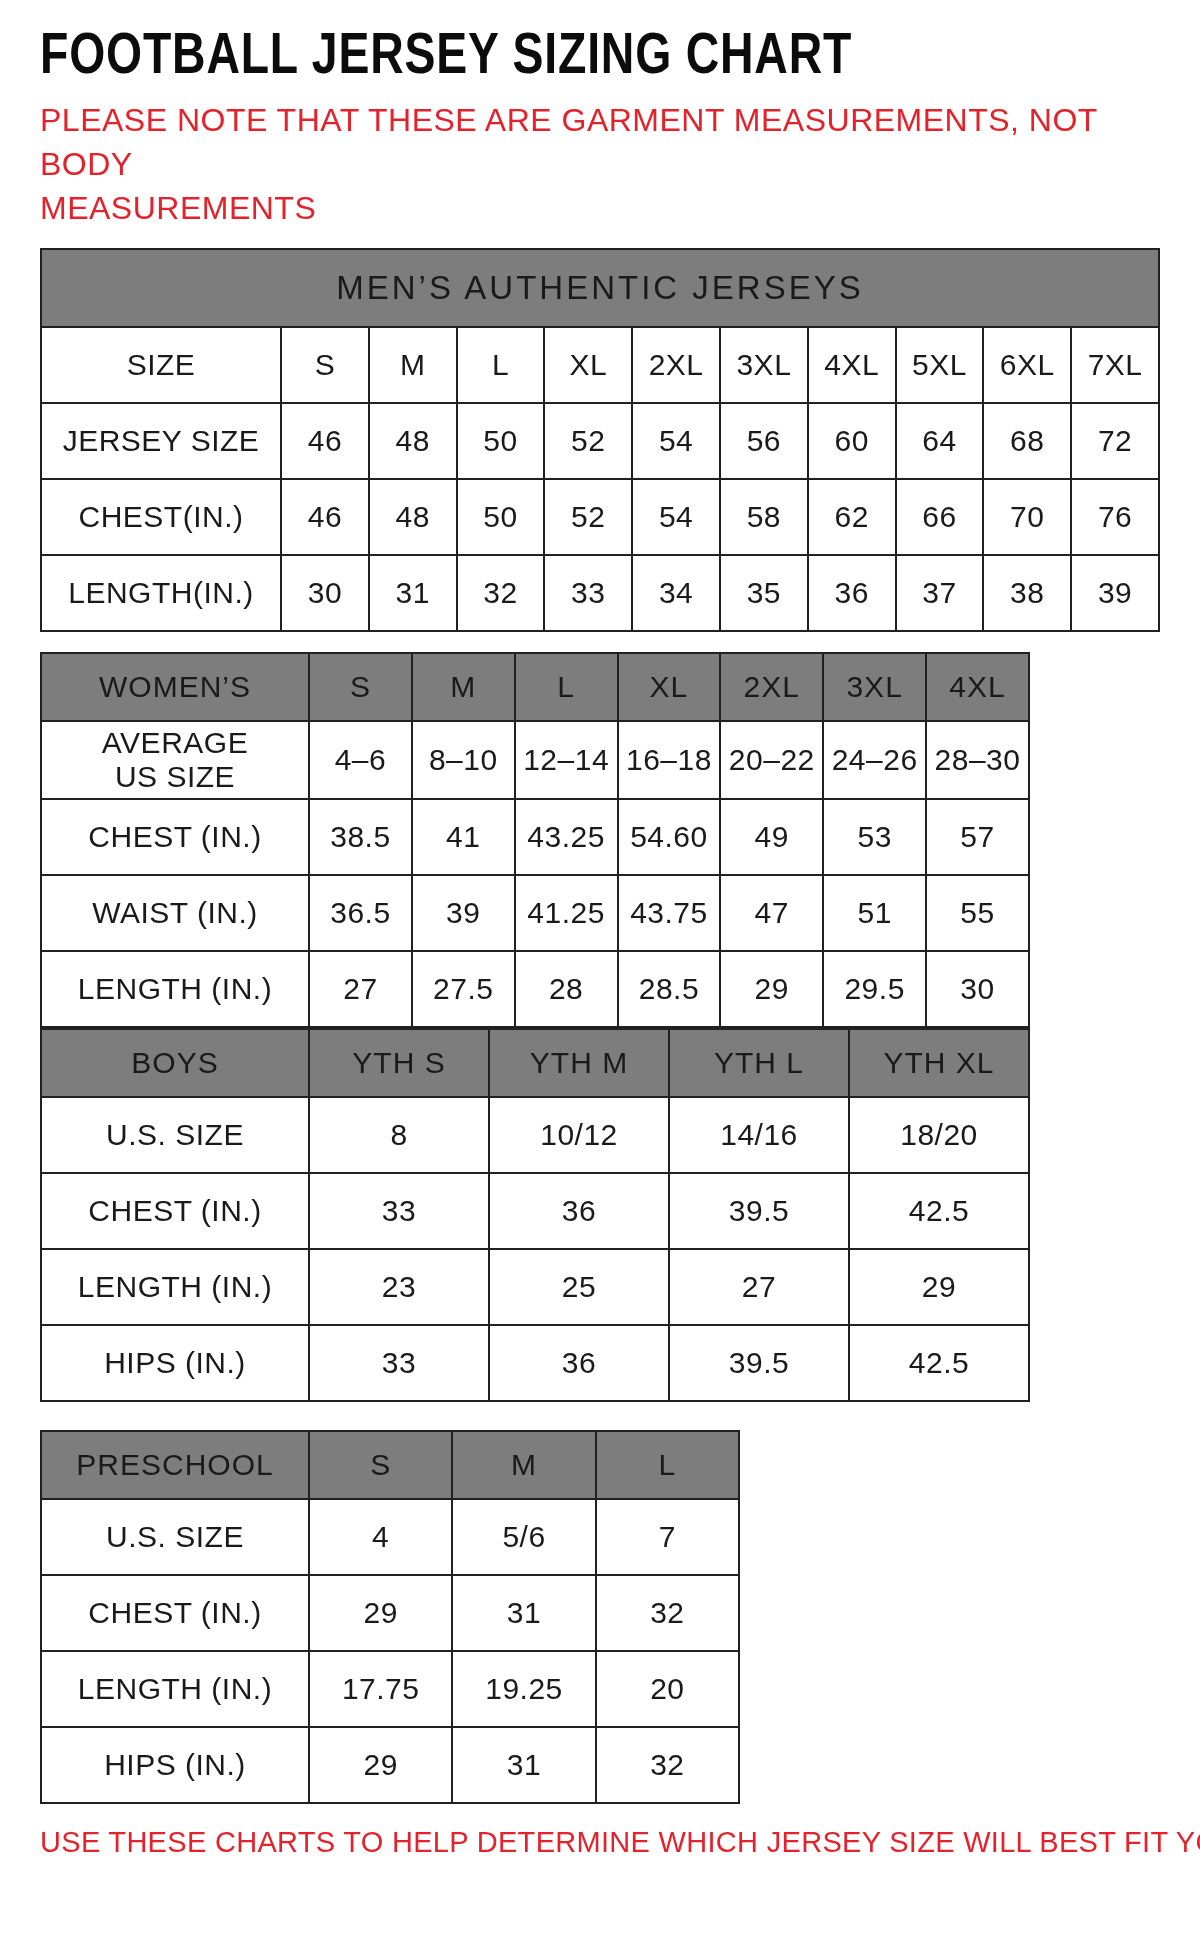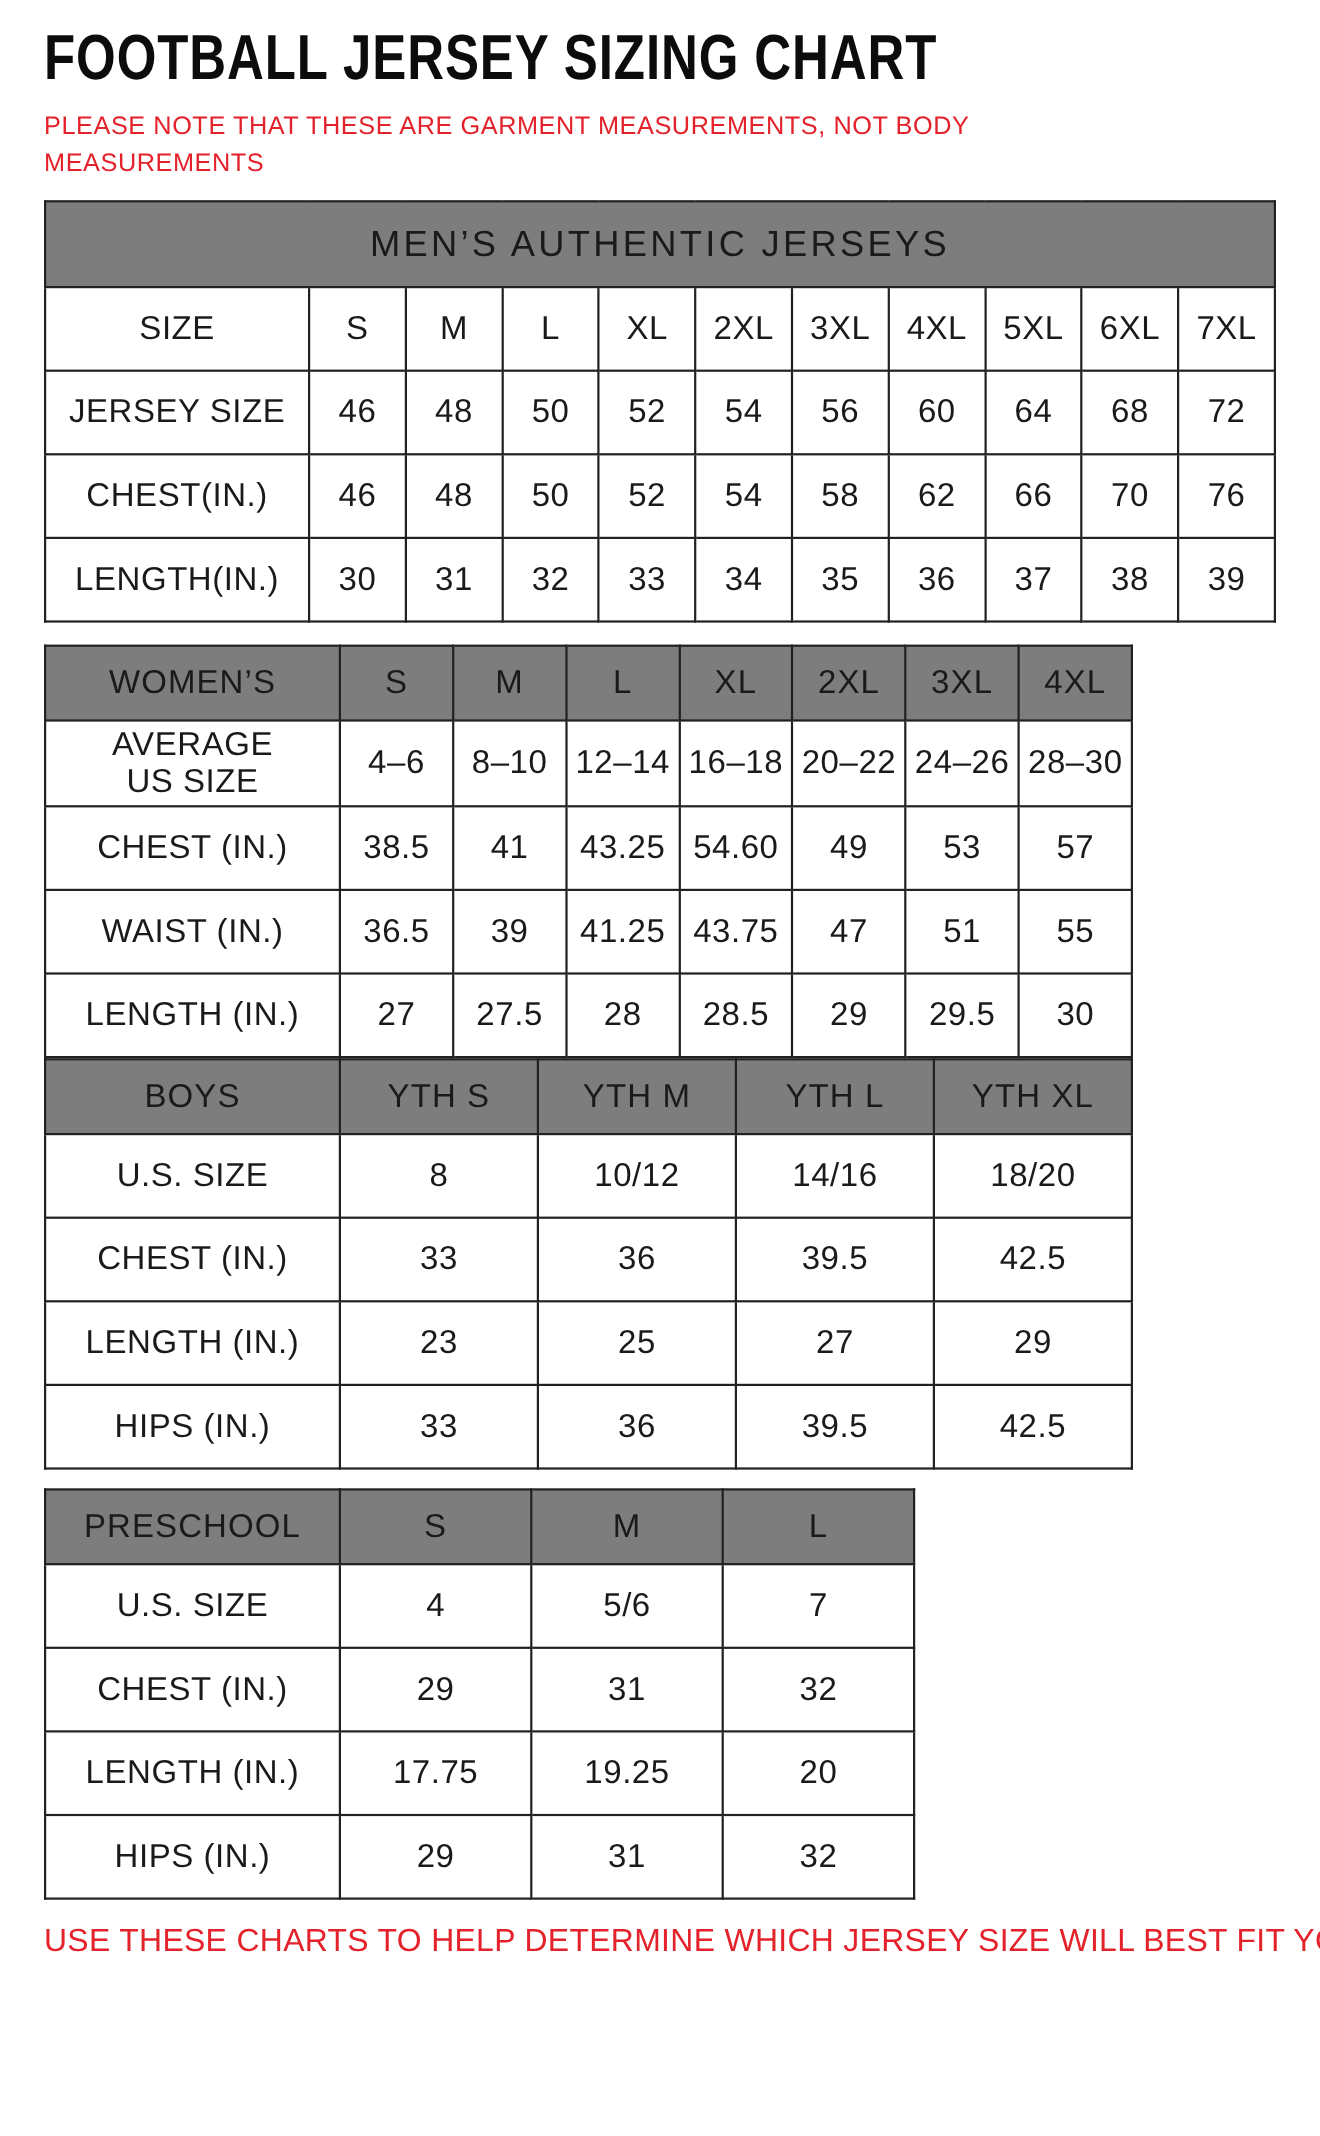--- a/index.html
+++ b/index.html
@@ -26,22 +26,22 @@
     line-height:1.05;
     font-weight:bold;
     color:#0c0c0c;
     letter-spacing:1px;
     white-space:nowrap;
     transform:scaleX(0.8);
     transform-origin:0 50%;
   }
   .note{
     margin:14px 0 0;
-    font-size:23px;
-    line-height:33px;
+    font-size:32px;
+    line-height:44px;
     letter-spacing:0.5px;
     color:var(--accent-red);
     white-space:pre-line;
   }
 
   .sizing-table{ border-collapse:collapse; table-layout:fixed; }
   .sizing-table td{
     border:2px solid var(--table-border);
     text-align:center;
     vertical-align:middle;
@@ -52,21 +52,21 @@
     white-space:pre-line;
     color:var(--body-text);
   }
   .gray{ background:var(--header-gray); color:var(--header-text); }
   td.mens-title-cell{ font-size:33px; letter-spacing:3px; height:78px; }
   td.header-cell{ font-size:30px; letter-spacing:1px; height:68px; }
 
   .mens{ width:1120px; margin-top:18px; }
   .womens{ width:990px; margin-top:20px; }
   .boys{ width:990px; }
-  .preschool{ width:792px; margin-top:17px; }
+  .preschool{ width:700px; margin-top:28px; }
   .col-label-mens{ width:240px; }
   .col-label{ width:268px; }
 
   .footer{
     margin:22px 0 0;
     font-size:29px;
     letter-spacing:0.3px;
     color:var(--accent-red);
     white-space:nowrap;
   }

